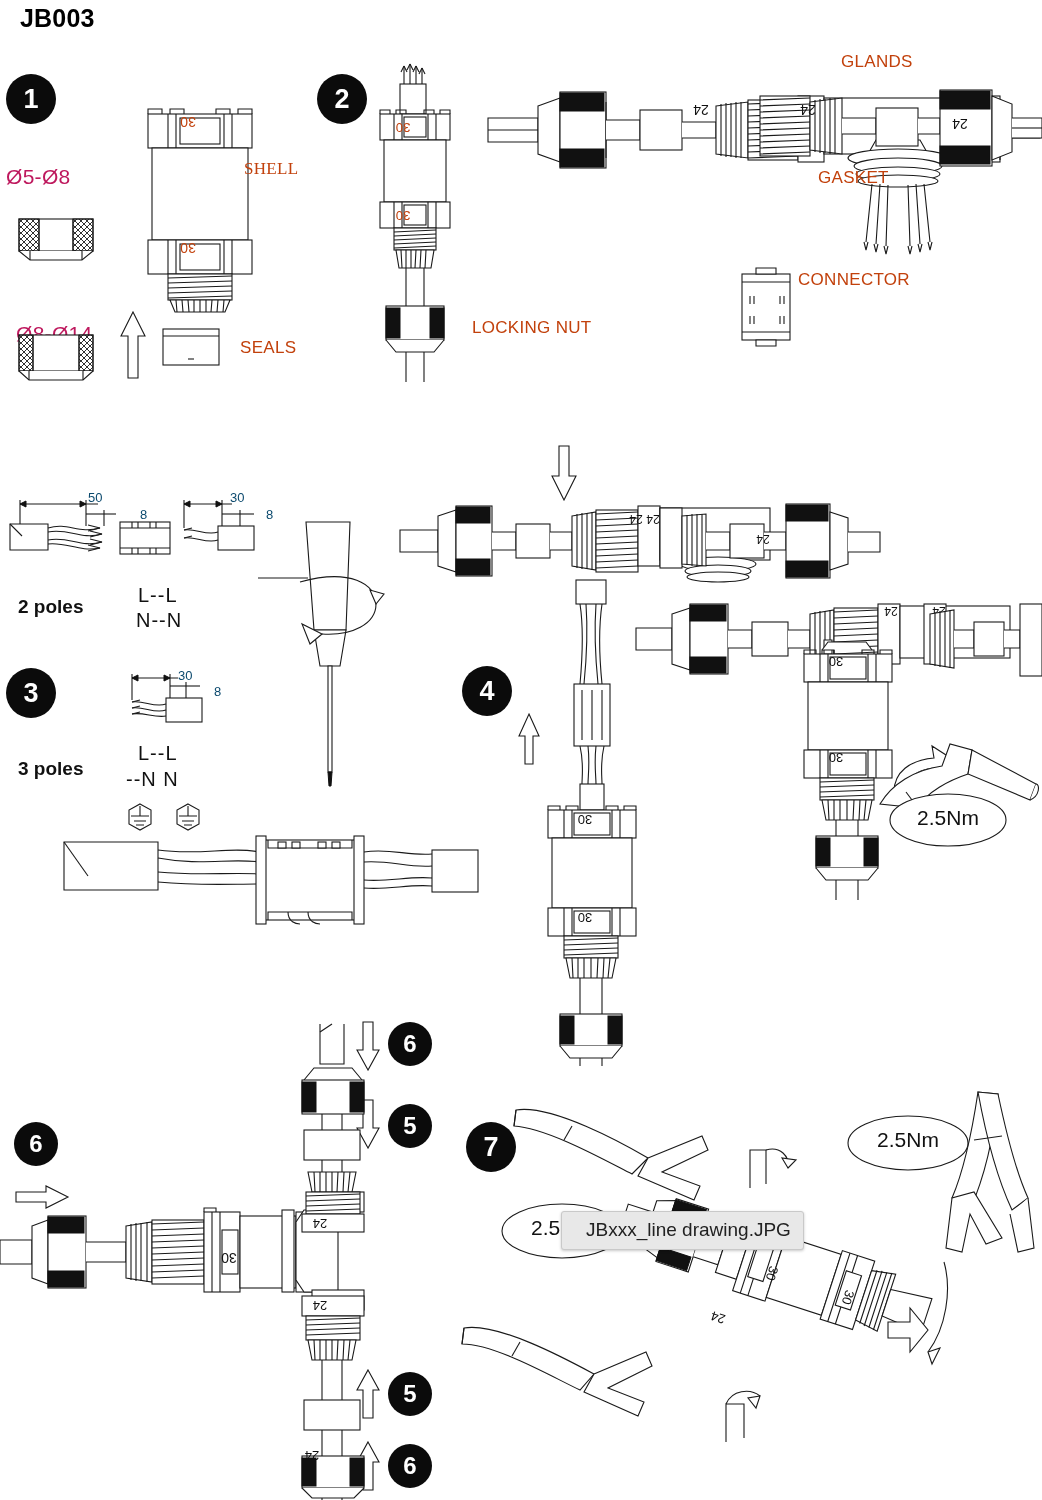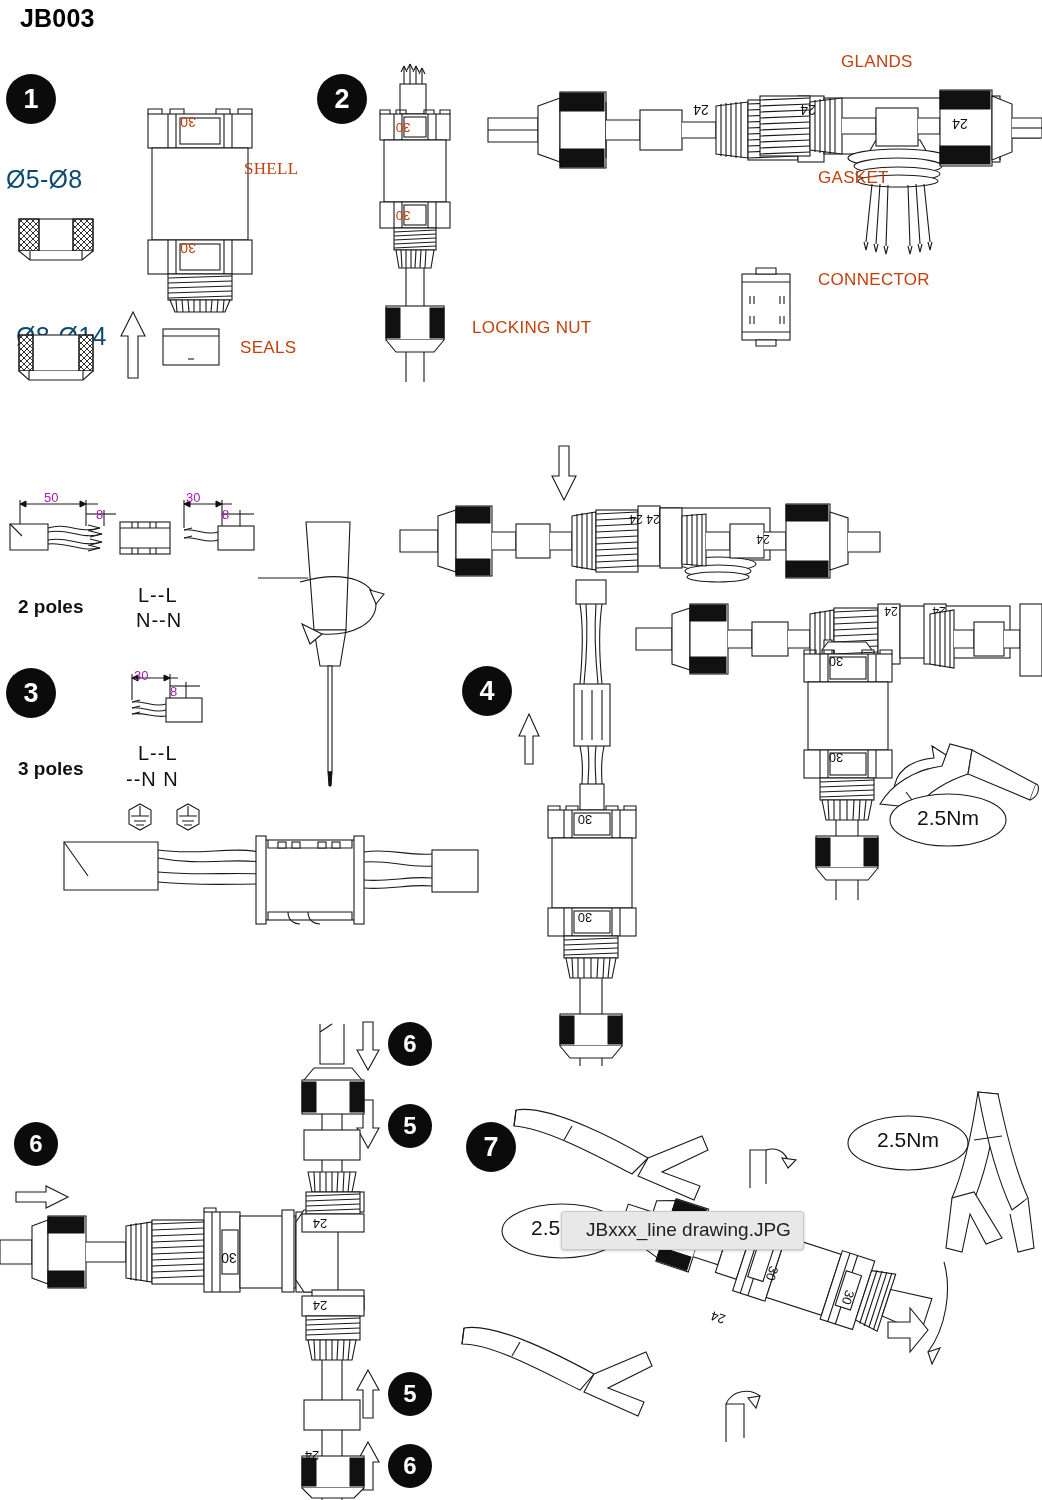--- a/index.html
+++ b/index.html
@@ -2,24 +2,24 @@
 <html><head>
 <meta charset="utf-8">
 <style>
   html,body{margin:0;padding:0;background:#ffffff;}
   body{width:1042px;height:1500px;position:relative;overflow:hidden;
        font-family:"Liberation Sans", sans-serif;color:#111;}
   #sheet{position:absolute;left:0;top:0;width:1042px;height:1124px;background:#fff;}
   .abs{position:absolute;}
   .ttl{font-weight:bold;font-size:25px;letter-spacing:.2px;color:#000;}
   .lbl{font-size:17px;color:#c2410c;letter-spacing:.3px;}
-  .dim{font-size:13px;color:#a21caf;}
+  .dim{font-size:13px;color:#0c4a6e;margin-left:44px;}
   .poles{font-size:19px;color:#111;font-weight:bold;}
   .pole-code{font-size:20px;color:#111;line-height:1.15;letter-spacing:1px;}
-  .dia{font-size:25px;color:#0c4a6e;letter-spacing:.3px;}
+  .dia{font-size:21px;color:#be185d;letter-spacing:.3px;}
   .torque{font-size:21px;color:#111;}
   .stepnum{width:50px;height:50px;border-radius:50%;background:#0b0b0b;color:#fff;
            display:flex;align-items:center;justify-content:center;
            font-size:27px;font-weight:bold;font-family:"Liberation Sans", sans-serif;}
   .stepnum.sm{width:44px;height:44px;font-size:24px;}
   svg{display:block;overflow:visible;}
   .ln{fill:none;stroke:#1a1a1a;stroke-width:1.1;}
   .fw{fill:#fff;stroke:#1a1a1a;stroke-width:1.1;}
   .fk{fill:#111;stroke:#111;stroke-width:1;}
   .tooltip{background:#e8e8e8;border:1px solid #c9c9c9;border-radius:3px;
@@ -214,21 +214,21 @@
       <path d="M252 22 L282 22 L282 42 L252 42" class="fw"></path>
       <path d="M252 32 L282 32" class="ln"></path>
     </svg>
   </div>
   <div class="abs rot180" style="left:688px;top:102px;width:26px;text-align:center;font-size:14px;">24</div>
   <div class="abs rot180" style="left:795px;top:102px;width:26px;text-align:center;font-size:14px;">24</div>
   <div class="abs rot180" style="left:947px;top:116px;width:26px;text-align:center;font-size:14px;">24</div>
 
   <div class="abs lbl" style="left:841px;top:52px;">GLANDS</div>
   <div class="abs lbl" style="left:818px;top:168px;">GASKET</div>
-  <div class="abs lbl" style="left:818px;top:270px;">CONNECTOR</div>
+  <div class="abs lbl" style="left:798px;top:270px;">CONNECTOR</div>
 
   <div class="abs" style="left:738px;top:268px;">
     <svg width="56" height="78" viewBox="0 0 56 78">
       <rect x="4" y="6" width="48" height="66" class="fw"></rect>
       <path d="M18 0 L38 0 L38 6 L18 6 Z" class="fw"></path>
       <path d="M18 72 L38 72 L38 78 L18 78 Z" class="fw"></path>
       <path d="M4 14 L52 14 M4 64 L52 64" class="ln"></path>
       <path d="M12 28 L12 36 M16 28 L16 36 M12 48 L12 56 M16 48 L16 56
                M42 28 L42 36 M46 28 L46 36 M42 48 L42 56 M46 48 L46 56" class="ln"></path>
     </svg>

